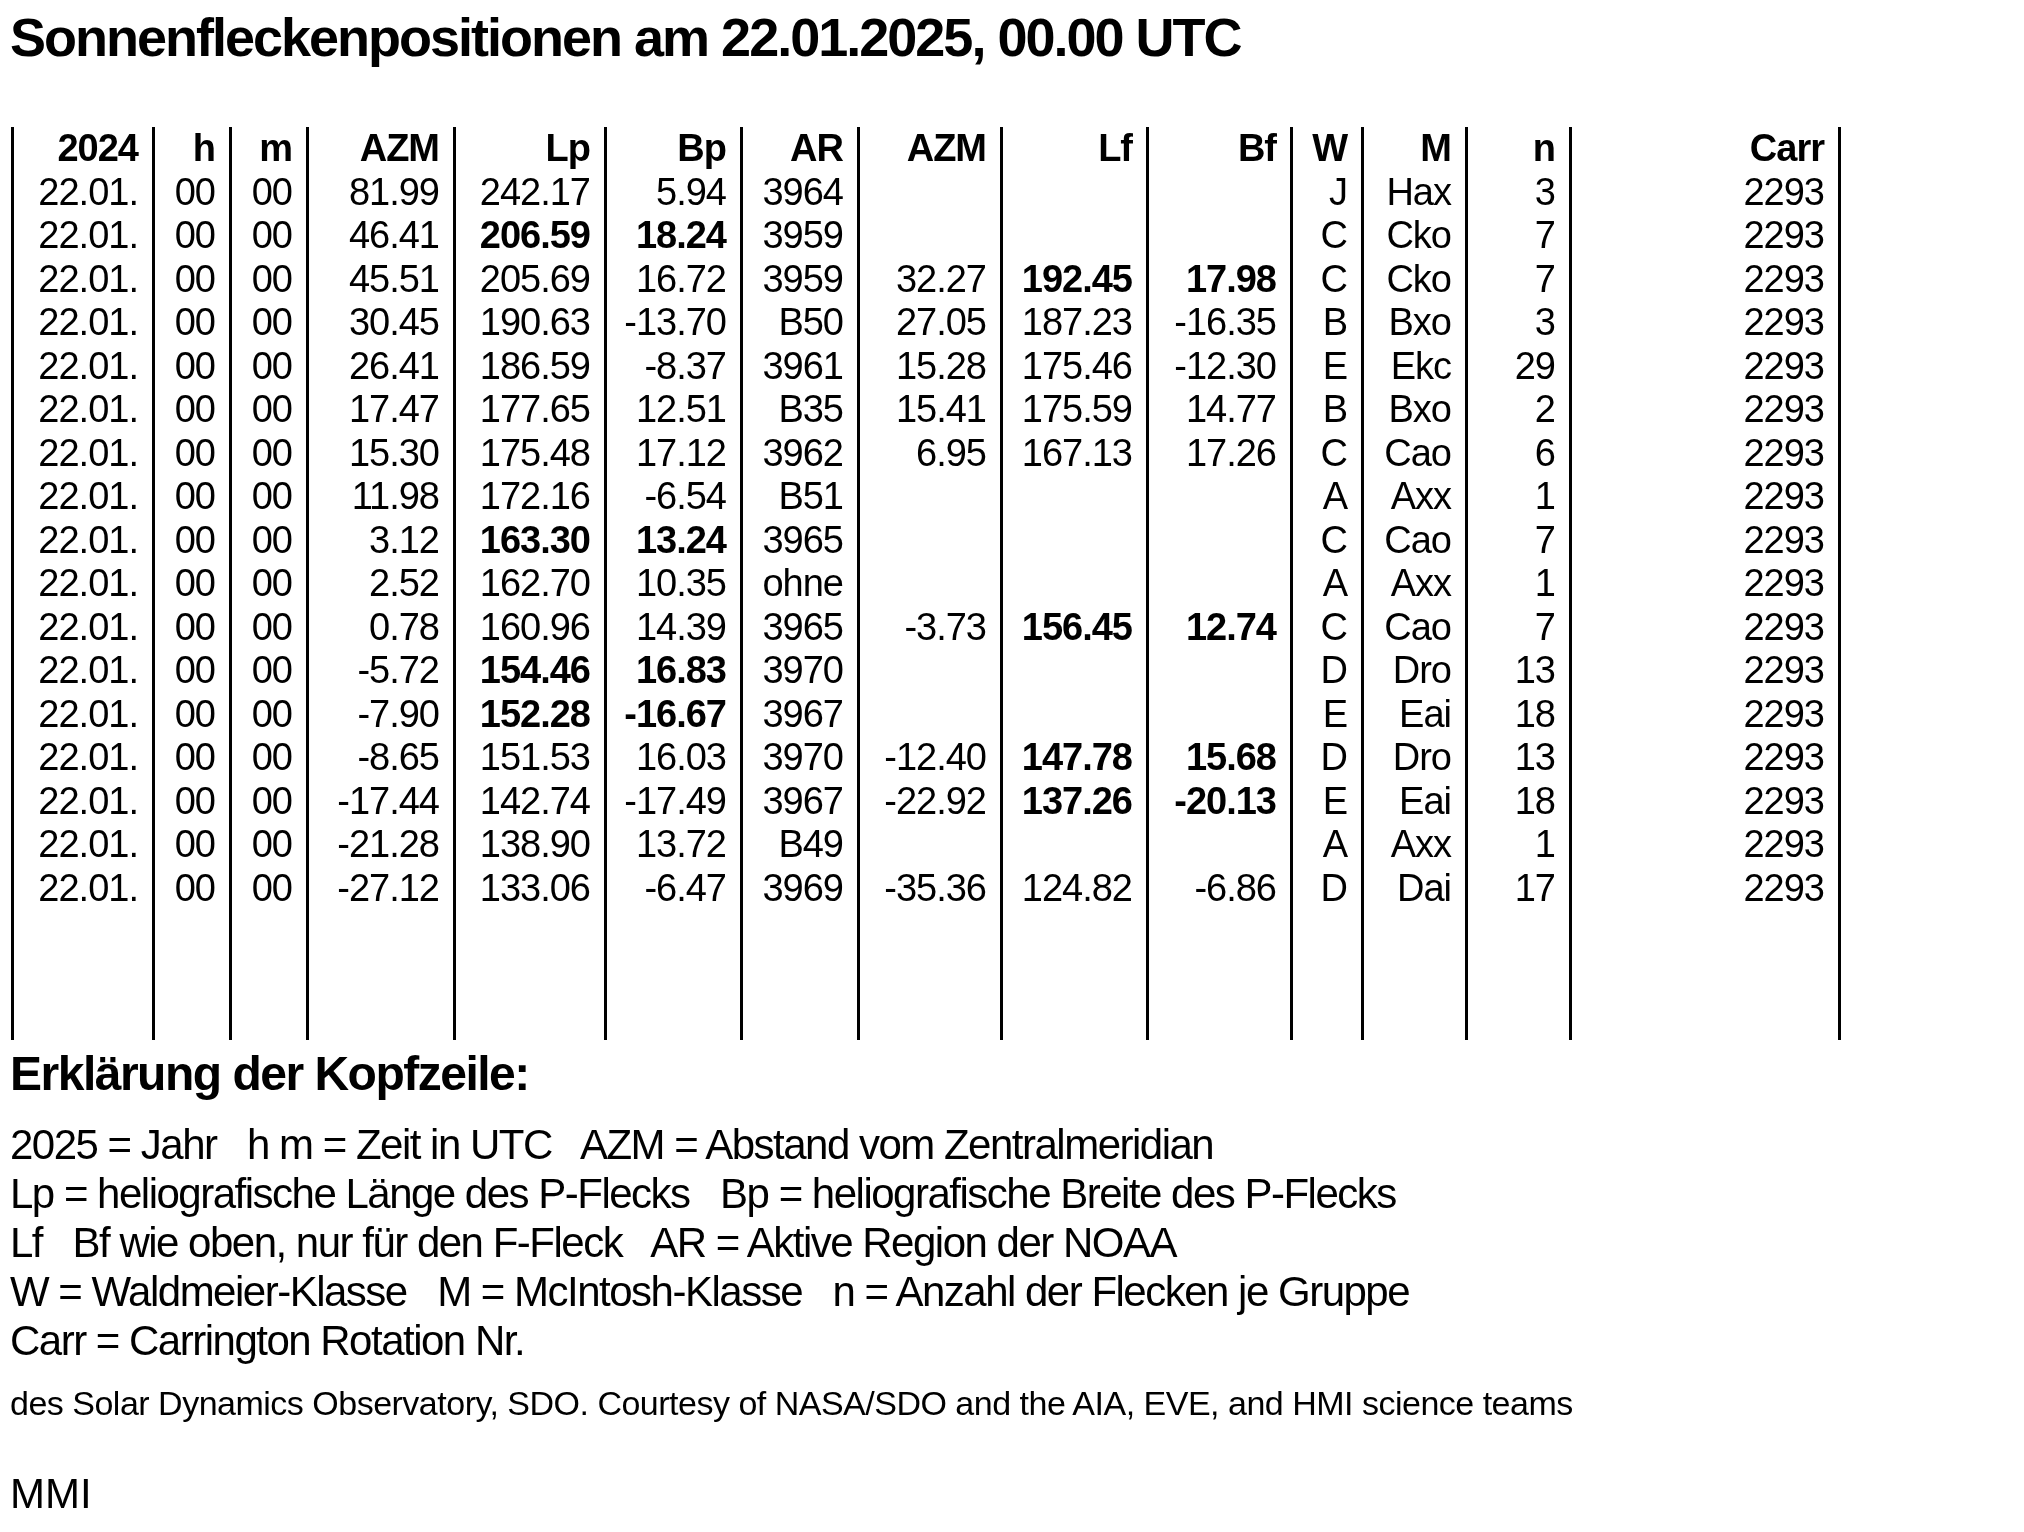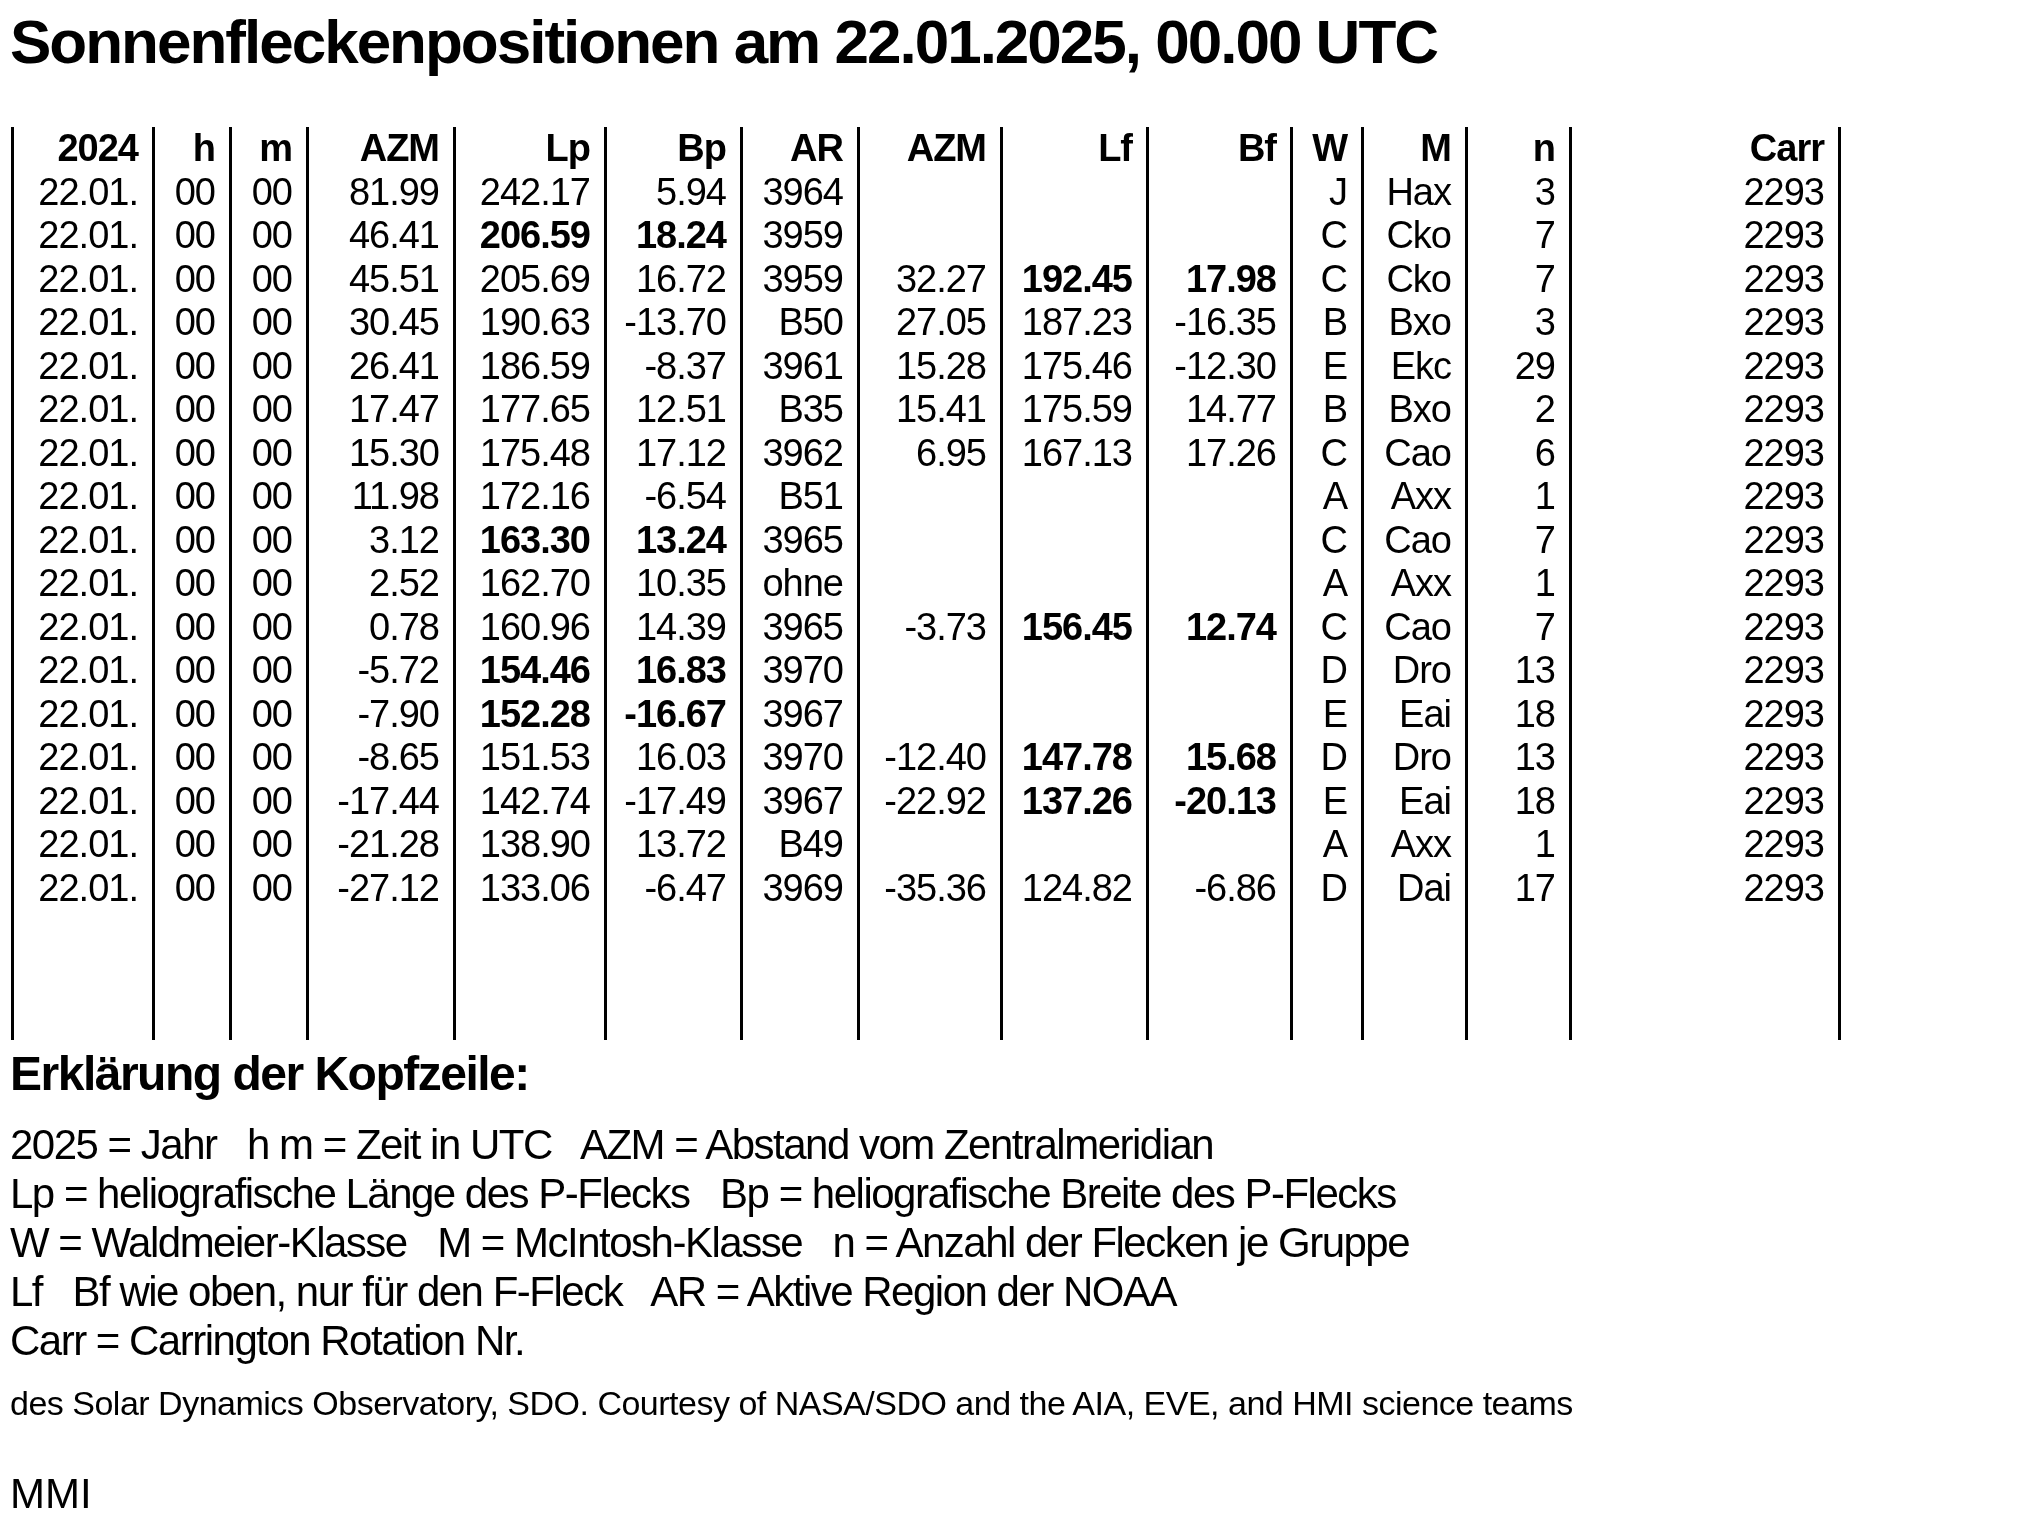--- a/index.html
+++ b/index.html
@@ -5,21 +5,21 @@
   * { margin:0; padding:0; box-sizing:border-box; }
   html,body { background:#ffffff; }
   body {
     width:2024px; height:1532px;
     position:relative; overflow:hidden;
     color:#000;
     font-family:"Liberation Sans", sans-serif;
   }
   .title {
     position:absolute; left:10px; top:6px;
-    font-size:62px; font-weight:bold; letter-spacing:-2px;
+    font-size:54px; font-weight:bold; letter-spacing:-2px;
     white-space:nowrap;
   }
   table.data {
     position:absolute; left:11px; top:127px;
     border-collapse:collapse; table-layout:fixed;padding-left:18px;
   }
   table.data th, table.data td {
     font-size:38px; letter-spacing:-1px;
     text-align:right; vertical-align:top;
     padding:0 14px 0 0;
@@ -381,22 +381,22 @@
         <td class="filler"></td>
       </tr>
     </tbody>
   </table>
 
 <div class="expl-heading">Erklärung der Kopfzeile:</div>
 
 <div class="expl-lines">
   <div>2025 = Jahr   h m = Zeit in UTC   AZM = Abstand vom Zentralmeridian</div>
   <div>Lp = heliografische Länge des P-Flecks   Bp = heliografische Breite des P-Flecks</div>
+  <div>Lf   Bf wie oben, nur für den F-Fleck   AR = Aktive Region der NOAA</div>
   <div>W = Waldmeier-Klasse   M = McIntosh-Klasse   n = Anzahl der Flecken je Gruppe</div>
-  <div>Lf   Bf wie oben, nur für den F-Fleck   AR = Aktive Region der NOAA</div>
   <div>Carr = Carrington Rotation Nr.</div>
 </div>
 
 <div class="disclaimer">
   <div>des Solar Dynamics Observatory, SDO. Courtesy of NASA/SDO and the AIA, EVE, and HMI science teams</div>
 </div>
 
 <div class="signature">MMI</div>
 
 </body></html>

